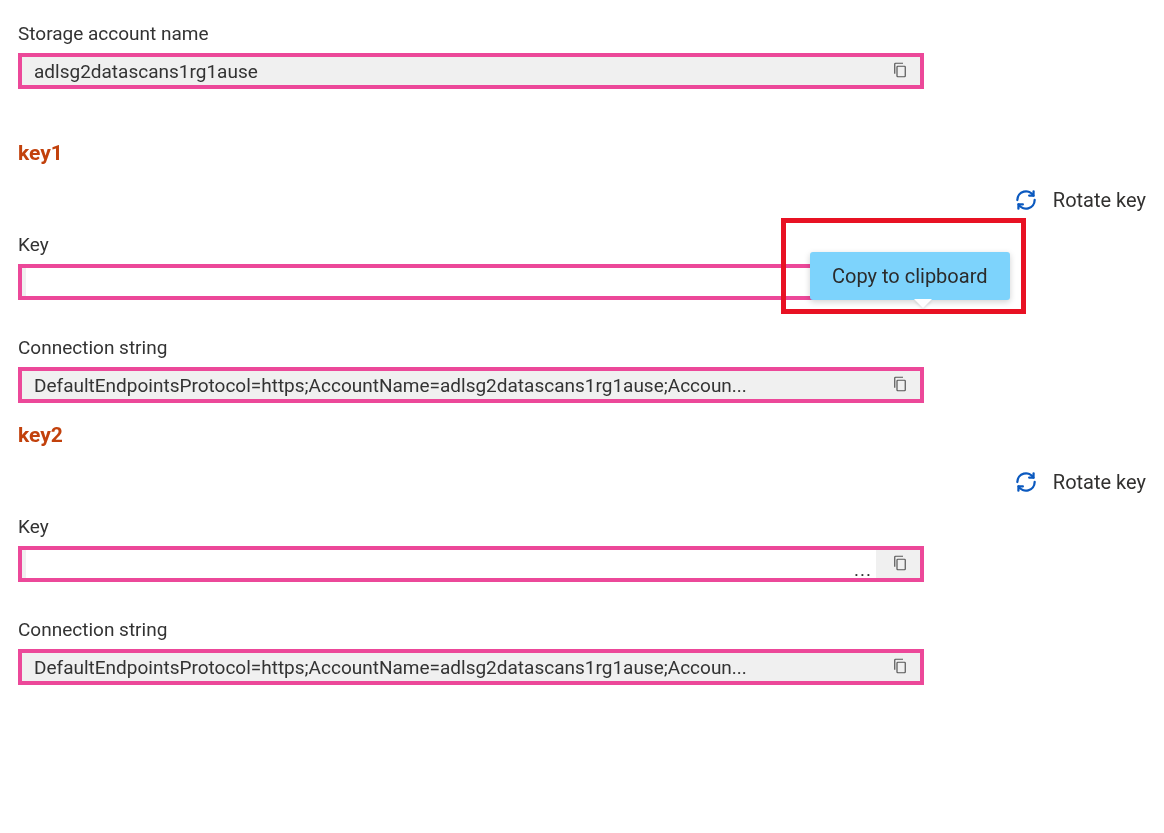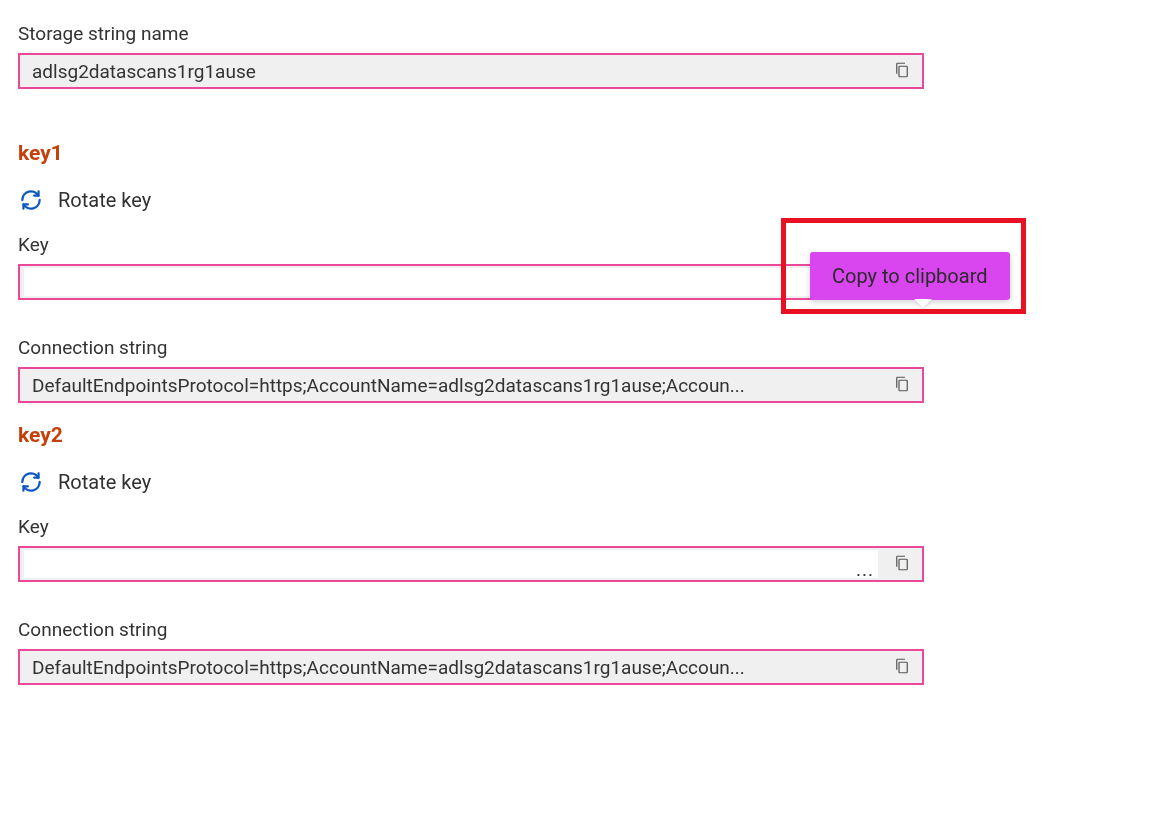--- a/index.html
+++ b/index.html
@@ -26,21 +26,21 @@
     font-size: 21px;
     font-weight: 700;
     color: #c2410c;
     margin: 52px 0 22px 0;
   }
   .readonly-field {
     position: relative;
     width: 906px;
     height: 36px;
     background: #f0f0f0;
-    border: 2px solid #ec4899;
+    border: 4px solid #ec4899;
     display: flex;
     align-items: center;
   }
   .readonly-field .value {
     flex: 1 1 auto;
     padding: 0 12px;
     font-size: 19px;
     color: #333333;
     white-space: nowrap;
     overflow: hidden;
@@ -80,38 +80,39 @@
   .copy-btn svg { width: 18px; height: 20px; }
   .copy-btn.hovered {
     background: #e0e0e0;
   }
 
   .rotate-row {
     display: flex;
     align-items: center;
     gap: 14px;
     margin: 0 0 20px 0;
+    justify-content: flex-end;
   }
   .rotate-row .icon-slot {
     width: 26px;
     height: 26px;
     display: flex;
     align-items: center;
     justify-content: center;
   }
   .rotate-row .icon-slot svg { width: 26px; height: 26px; }
   .rotate-row .label {
     font-size: 20px;
     color: #323130;
   }
 
   
   .tooltip {
     position: absolute;
-    background: #d946ef;
+    background: #7dd3fc;
     border-radius: 3px;
     padding: 12px 22px;
     font-size: 20px;
     color: #2b2b2b;
     box-shadow: 0 2px 6px rgba(0,0,0,0.18);
     white-space: nowrap;
   }
   .tooltip::after {
     content: "";
     position: absolute;
@@ -127,21 +128,21 @@
     position: absolute;
     border: 5px solid #e81123;
     pointer-events: none;
   }
 </style>
 </head>
 <body>
 
 <div class="page">
 
-  <div class="field-label">Storage string name</div>
+  <div class="field-label">Storage account name</div>
   <div class="readonly-field">
     <div class="value">adlsg2datascans1rg1ause</div>
     <button class="copy-btn">
       <span>
         <svg viewBox="0 0 24 24" fill="none" stroke="#555" stroke-width="1.6">
           <rect x="8" y="7" width="11" height="14" rx="1"></rect>
           <path d="M5 17 V4 a1 1 0 0 1 1 -1 h10"></path>
         </svg>
       </span>
     </button>

